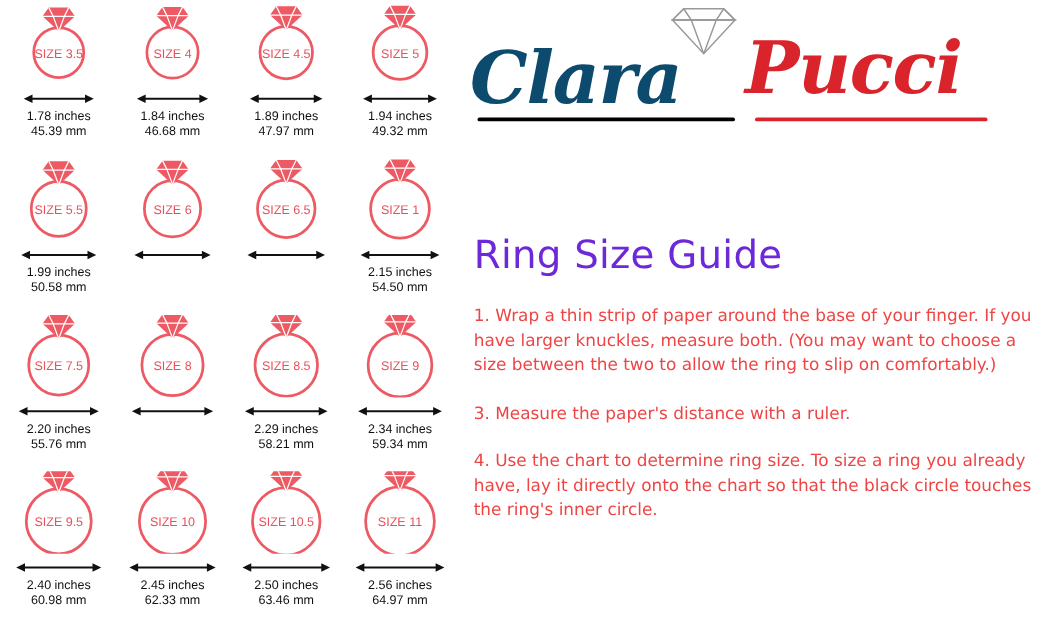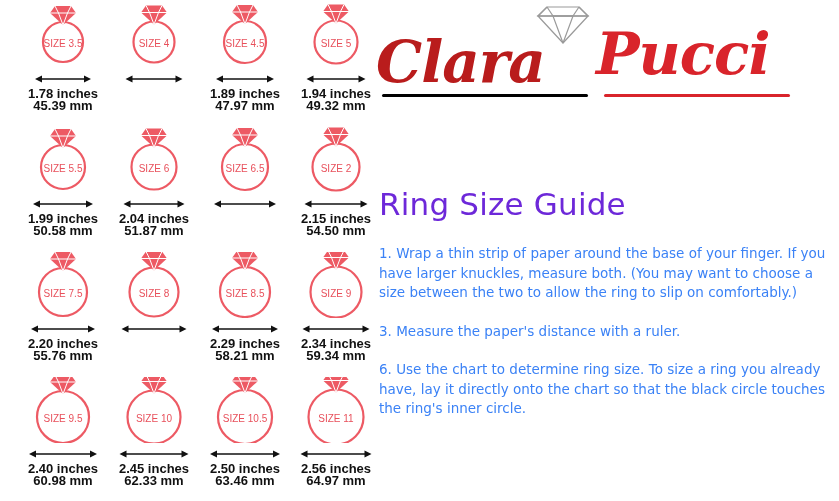--- a/index.html
+++ b/index.html
@@ -29,21 +29,20 @@
     width: 362px;
     height: 377px;
     display: grid;
     grid-template-columns: repeat(4, 90px);
     grid-template-rows: repeat(4, 124px);
     column-gap: 1px;
     row-gap: 1px;
     padding-left: 2px;
     padding-top: 2px;
     box-sizing: border-box;
-    margin-left: 16px;
   }
   .ring-cell {
     position: relative;
     width: 90px;
     height: 124px;
   }
   .ring-art {
     position: relative;
     width: 90px;
     height: 66px;
@@ -71,24 +70,23 @@
     top: 72px;
     height: 10px;
   }
   .arrow-row svg { display: block; }
   .measure {
     position: absolute;
     left: 0;
     right: 0;
     top: 86px;
     text-align: center;
-    font-size: 13px;
+    font-size: 10px;
     line-height: 11.5px;
     color: #111;
-    font-weight: bold;
   }
 
   
   #logo {
     position: absolute;
     left: 372px;
     top: 4px;
     width: 462px;
     height: 100px;
   }
@@ -101,21 +99,21 @@
     position: absolute;
     font-family: "DejaVu Serif", serif;
     font-style: italic;
     font-weight: bold;
     font-size: 58px;
     letter-spacing: -1px;
   }
   #logo-clara {
     left: 4px;
     top: 24px;
-    color: #b91c1c;
+    color: #0c4a6e;
     text-align: center;
   }
   #logo-pucci {
     left: 224px;
     top: 16px;
     color: #d9242b;
   }
   .logo-underline {
     position: absolute;
     height: 3px;
@@ -134,21 +132,21 @@
     font-size: 31px;
     font-weight: normal;
     font-family: "DejaVu Sans", sans-serif;
     color: #6d28d9;
     margin: 0 0 22px 0;
     letter-spacing: 0.2px;
   }
   .step {
     font-size: 13.5px;
     line-height: 19.5px;
-    color: #3b82f6;
+    color: #ef4444;
     margin-bottom: 19px;
     font-family: "DejaVu Sans", sans-serif;
   }
   .step:last-child { margin-bottom: 0; }
 </style>
 </head>
 <body>
 
 <div id="page">
 
@@ -201,20 +199,24 @@
           </svg>
         </div>
         <div class="size-label">SIZE 4</div>
         <div class="arrow-row">
           <svg width="78" height="10" viewBox="0 0 78 10">
             <line x1="15.5" y1="5" x2="62.5" y2="5" stroke="#111" stroke-width="1.6"></line>
             <polygon points="10.5,5 17.5,1.6 17.5,8.4" fill="#111"></polygon>
             <polygon points="67.5,5 60.5,1.6 60.5,8.4" fill="#111"></polygon>
           </svg>
         </div>
+        <div class="measure">
+          <div>1.84 inches</div>
+          <div>46.68 mm</div>
+        </div>
       </div>
       <div class="ring-cell">
         <div class="ring-art">
           <svg width="90" height="66" viewBox="0 0 90 66">
             <circle cx="45" cy="40" r="21" fill="none" stroke="#ed5a64" stroke-width="2.2"></circle>
             <g fill="#ed5a64">
               <polygon points="32,10 58,10 45,22"></polygon>
               <polygon points="37,3 53,3 58,10 32,10"></polygon>
             </g>
             <g stroke="#ffffff" stroke-width="1">
@@ -317,24 +319,20 @@
           </svg>
         </div>
         <div class="size-label">SIZE 6</div>
         <div class="arrow-row">
           <svg width="78" height="10" viewBox="0 0 78 10">
             <line x1="13.5" y1="5" x2="64.5" y2="5" stroke="#111" stroke-width="1.6"></line>
             <polygon points="8.5,5 15.5,1.6 15.5,8.4" fill="#111"></polygon>
             <polygon points="69.5,5 62.5,1.6 62.5,8.4" fill="#111"></polygon>
           </svg>
         </div>
-        <div class="measure">
-          <div>2.04 inches</div>
-          <div>51.87 mm</div>
-        </div>
       </div>
       <div class="ring-cell">
         <div class="ring-art">
           <svg width="90" height="66" viewBox="0 0 90 66">
             <circle cx="45" cy="40" r="23" fill="none" stroke="#ed5a64" stroke-width="2.2"></circle>
             <g fill="#ed5a64">
               <polygon points="32,8 58,8 45,20"></polygon>
               <polygon points="37,1 53,1 58,8 32,8"></polygon>
             </g>
             <g stroke="#ffffff" stroke-width="1">
@@ -365,21 +363,21 @@
             </g>
             <g stroke="#ffffff" stroke-width="1">
               <line x1="32" y1="7.5" x2="58" y2="7.5"></line>
               <line x1="37" y1="0.5" x2="40.5" y2="7.5"></line>
               <line x1="53" y1="0.5" x2="49.5" y2="7.5"></line>
               <line x1="40.5" y1="7.5" x2="45" y2="19.5"></line>
               <line x1="49.5" y1="7.5" x2="45" y2="19.5"></line>
             </g>
           </svg>
         </div>
-        <div class="size-label">SIZE 2</div>
+        <div class="size-label">SIZE 1</div>
         <div class="arrow-row">
           <svg width="78" height="10" viewBox="0 0 78 10">
             <line x1="12.5" y1="5" x2="65.5" y2="5" stroke="#111" stroke-width="1.6"></line>
             <polygon points="7.5,5 14.5,1.6 14.5,8.4" fill="#111"></polygon>
             <polygon points="70.5,5 63.5,1.6 63.5,8.4" fill="#111"></polygon>
           </svg>
         </div>
         <div class="measure">
           <div>2.15 inches</div>
           <div>54.50 mm</div>
@@ -641,16 +639,16 @@
     <div class="logo-word" id="logo-clara">Clara</div>
     <div class="logo-word" id="logo-pucci">Pucci</div>
     <div class="logo-underline" style="left:10px; top:90px; width:206px;"></div>
     <div class="logo-underline" style="left:232px; top:90px; width:186px; background:#d9242b;"></div>
   </div>
 
   <div id="guide">
     <h1 id="guide-title">Ring Size Guide</h1>
     <p class="step">1.  Wrap a thin strip of paper around the base of your finger. If you have larger knuckles, measure both. (You may want to choose a size between the two to allow the ring to slip on comfortably.)</p>
     <p class="step">3.  Measure the paper's distance with a ruler.</p>
-    <p class="step">6.  Use the chart to determine ring size. To size a ring you already have, lay it directly onto the chart so that the black circle touches the ring's inner circle.</p>
+    <p class="step">4.  Use the chart to determine ring size. To size a ring you already have, lay it directly onto the chart so that the black circle touches the ring's inner circle.</p>
   </div>
 
 </div>
 
 </body></html>

